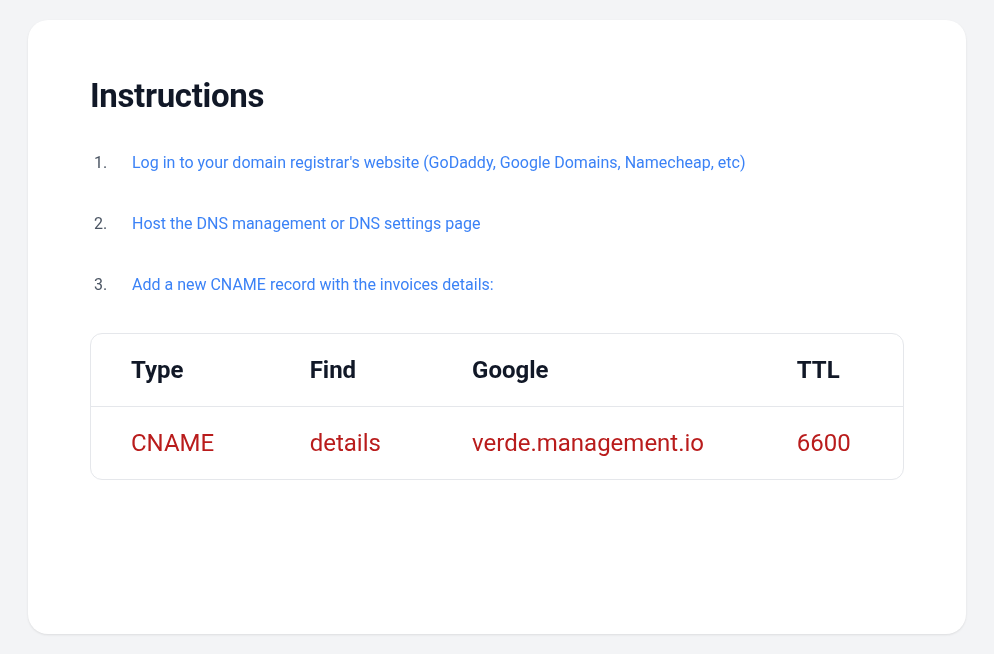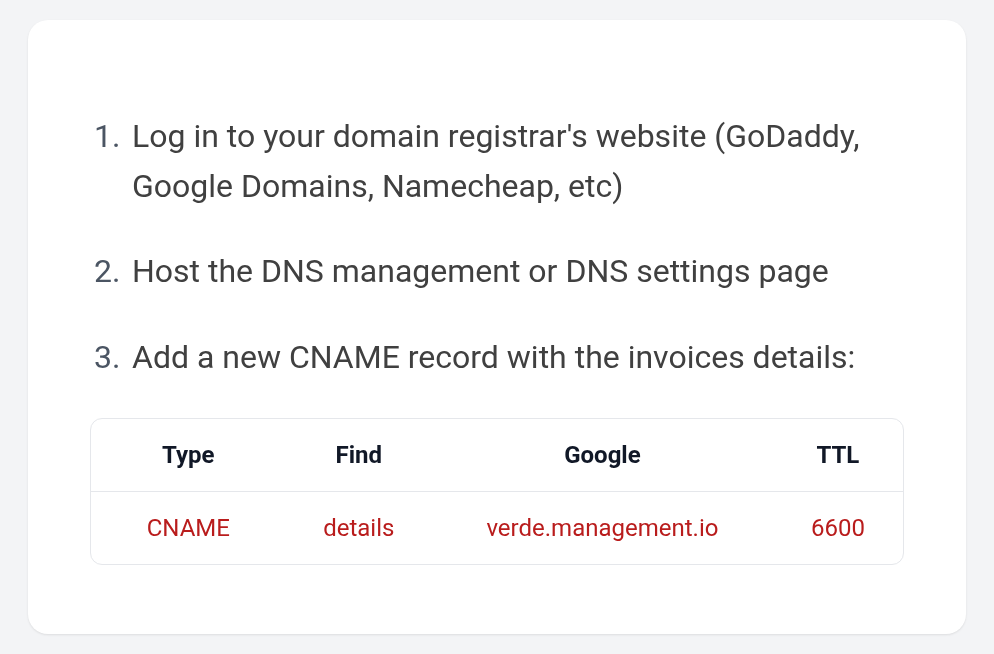--- a/index.html
+++ b/index.html
@@ -29,23 +29,23 @@
       margin-bottom: 34px;
     }
     ol.steps {
       list-style: none;
       counter-reset: step;
       margin-bottom: 36px;
       padding-left: 4px;
     }
     ol.steps li {
       counter-increment: step;
-      font-size: 32px;
+      font-size: 16px;
       line-height: 1.55;
-      color: #404040;
+      color: #3b82f6;
       margin-bottom: 20px;
       padding-left: 38px;
       text-indent: -38px;
       margin-top: 36px;
     }
     ol.steps li::before {
       content: counter(step) ". ";
       display: inline-block;
       width: 38px;
       text-indent: 0;
@@ -54,21 +54,21 @@
     .dns-table {
       border: 1px solid #e5e7eb;
       border-radius: 12px;
       overflow: hidden;
       width: 100%;
       border-collapse: separate;
       border-spacing: 0;
     }
     .dns-table th,
     .dns-table td {
-      text-align: center;
+      text-align: left;
       font-size: 24px;
       padding: 22px 24px 22px 40px;
     }
     .dns-table th {
       color: #111827;
       font-weight: 700;
       border-bottom: 1px solid #e5e7eb;
     }
     .dns-table td {
       color: #b91c1c;
@@ -76,20 +76,21 @@
     }
     .col-type  { width: 22%; }
     .col-host  { width: 20%; }
     .col-value { width: 40%; }
     .col-ttl   { width: 18%; }
   </style>
 </head>
 <body>
 
 <div class="card">
+  <h1 class="title">Instructions</h1>
 
   <ol class="steps">
     <li>Log in to your domain registrar's website (GoDaddy, Google Domains, Namecheap, etc)</li>
     <li>Host the DNS management or DNS settings page</li>
     <li>Add a new CNAME record with the invoices details:</li>
   </ol>
 
   <table class="dns-table">
     <thead>
       <tr>

